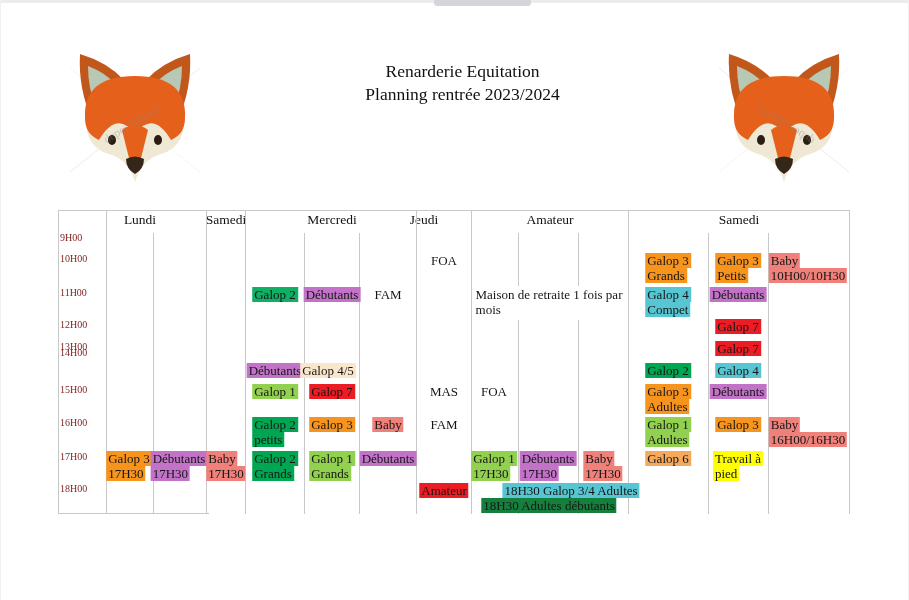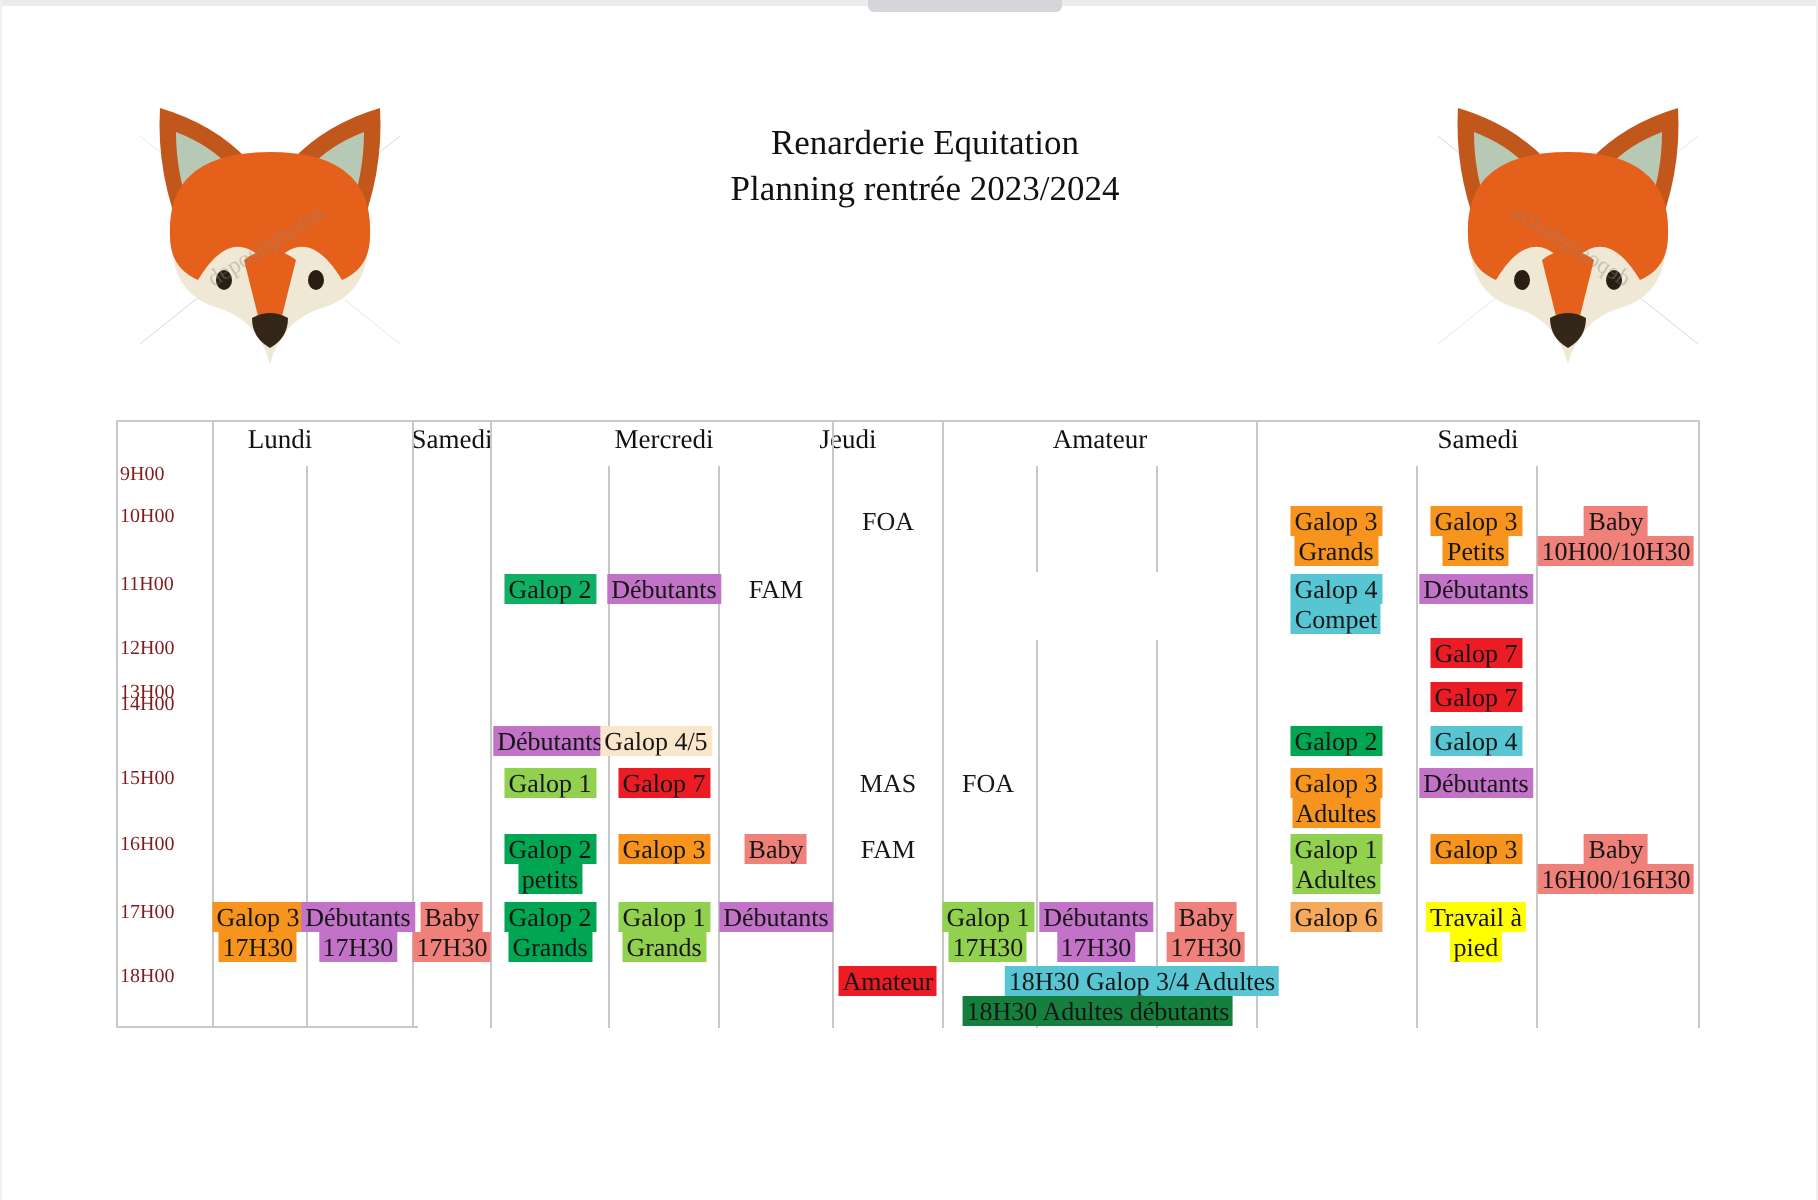--- a/index.html
+++ b/index.html
@@ -8,21 +8,21 @@
   .top-edge{position:absolute;left:0;top:0;width:100%;height:3px;background:#ececef;}
   .top-tab{position:absolute;left:433px;top:0;width:97px;height:6px;background:#d6d6da;border-radius:0 0 3px 3px;}
   .title{position:absolute;top:60px;left:0;width:100%;text-align:center;font-size:17.5px;line-height:23px;color:#111;transform:translateX(8px);}
   .fox{position:absolute;top:50px;width:142px;height:140px;}
   .fox-left{left:63px;}
   .fox-right{left:712px;transform:scaleX(-1);transform-origin:center;}
   .planning{position:absolute;left:57px;top:210px;width:792px;height:304px;}
   .dayh{position:absolute;top:2px;transform:translateX(-50%);font-size:13.5px;color:#111;white-space:nowrap;}
   .time{position:absolute;left:2px;font-size:10px;color:#7f1d1d;white-space:nowrap;}
   .gl{position:absolute;background:#c8c8c8;}
-  .entry{position:absolute;transform:translateX(-50%);text-align:center;font-size:13px;line-height:15px;color:#161616;white-space:pre-line;}
+  .entry{position:absolute;transform:translateX(-50%);font-size:13px;line-height:15px;color:#161616;white-space:pre-line;}
   .entry span{padding:0 2px;-webkit-box-decoration-break:clone;box-decoration-break:clone;}
   .footnote{position:absolute;top:527px;left:0;width:100%;text-align:center;font-size:13.4px;color:#111;}
 </style>
 </head>
 <body>
 
 <div class="page">
   <div class="top-edge"></div>
   <div class="top-tab"></div>
 
@@ -103,20 +103,22 @@
       <div class="entry" style="left: 386px; top: 43px;"><span>FOA</span></div>
       <div class="entry" style="left: 610px; top: 43px;"><span style="background-color: rgb(247, 148, 29);">Galop 3
 Grands</span></div>
       <div class="entry" style="left: 680px; top: 43px;"><span style="background-color: rgb(247, 148, 29);">Galop 3
 Petits</span></div>
       <div class="entry" style="left: 750px; top: 43px;"><span style="background-color: rgb(240, 128, 122);">Baby
 10H00/10H30</span></div>
       <div class="entry" style="left: 217px; top: 77px;"><span style="background-color: rgb(15, 175, 100);">Galop 2</span></div>
       <div class="entry" style="left: 274px; top: 77px;"><span style="background-color: rgb(194, 115, 200);">Débutants</span></div>
       <div class="entry" style="left: 330px; top: 77px;"><span>FAM</span></div>
+      <div class="entry" style="left: 491px; top: 77px;"><span>Maison de retraite 1 fois par
+mois</span></div>
       <div class="entry" style="left: 610px; top: 77px;"><span style="background-color: rgb(87, 198, 210);">Galop 4
 Compet</span></div>
       <div class="entry" style="left: 680px; top: 77px;"><span style="background-color: rgb(194, 115, 200);">Débutants</span></div>
       <div class="entry" style="left: 680px; top: 109px;"><span style="background-color: rgb(235, 28, 36);">Galop 7</span></div>
       <div class="entry" style="left: 680px; top: 131px;"><span style="background-color: rgb(235, 28, 36);">Galop 7</span></div>
       <div class="entry" style="left: 217px; top: 153px;"><span style="background-color: rgb(194, 115, 200);">Débutants</span></div>
       <div class="entry" style="left: 270px; top: 153px;"><span style="background-color: rgb(250, 230, 203);">Galop 4/5</span></div>
       <div class="entry" style="left: 610px; top: 153px;"><span style="background-color: rgb(0, 166, 81);">Galop 2</span></div>
       <div class="entry" style="left: 680px; top: 153px;"><span style="background-color: rgb(87, 198, 210);">Galop 4</span></div>
       <div class="entry" style="left: 217px; top: 174px;"><span style="background-color: rgb(146, 208, 80);">Galop 1</span></div>

